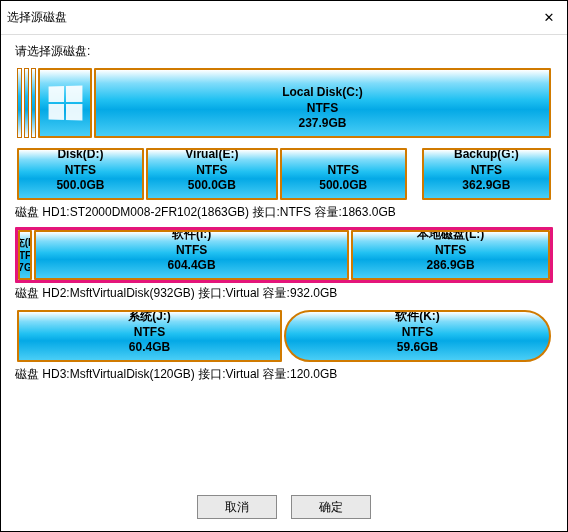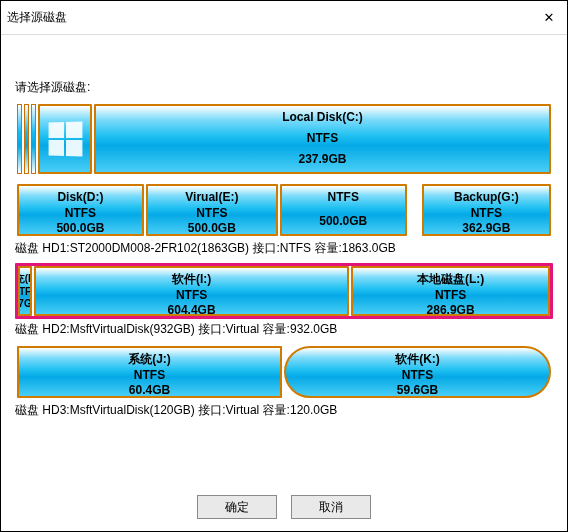--- a/index.html
+++ b/index.html
@@ -24,21 +24,21 @@
 .titlebar .close {
   width: 24px; height: 20px;
   display: flex; align-items: center; justify-content: center;
   font-size: 13px; cursor: default;
 }
 .content {
   flex: 1;
   padding: 8px 14px 4px 14px;
   overflow: hidden;
 }
-.prompt { margin-bottom: 6px; font-size: 12px; margin-top: 36px; }
+.prompt { margin-bottom: 6px; font-size: 12px; }
 .disk-block { margin-bottom: 6px; }
 .partitions {
   display: flex;
   gap: 2px;
   border: 2px solid transparent;
   padding: 0;
 }
 .disk-block.selected .partitions {
   border: 3px solid #e4157a;
   border-radius: 1px;
@@ -51,21 +51,21 @@
 }
 .part {
   flex: 1 1 auto;
   min-width: 15px;
   border: 2px solid #d07a00;
   border-radius: 1px;
   background: linear-gradient(#ffffff 0%, #7fdcfa 20%, #21c1f2 45%, #04a9e6 60%, #49cef6 100%);
   display: flex;
   flex-direction: column;
   align-items: center;
-  justify-content: space-between;
+  justify-content: flex-end;
   font-weight: bold;
   color: #000;
   text-align: center;
   padding: 4px 2px;
   overflow: hidden;
   white-space: nowrap;
 }
 .disk0 .partitions { height: 74px; }
 .disk1 .partitions { height: 56px; }
 .disk2 .partitions { height: 56px; }
@@ -194,15 +194,15 @@
             <div class="line">NTFS</div>
             <div class="line">59.6GB</div>
           </div>
         </div>
         <div class="disk-info">磁盘 HD3:MsftVirtualDisk(120GB)  接口:Virtual  容量:120.0GB</div>
       </div>
     </div>
 </div>
 
 <div class="buttons">
+  <button class="dlg">取消</button>
   <button class="dlg">确定</button>
-  <button class="dlg">取消</button>
 </div>
 
 </body></html>

